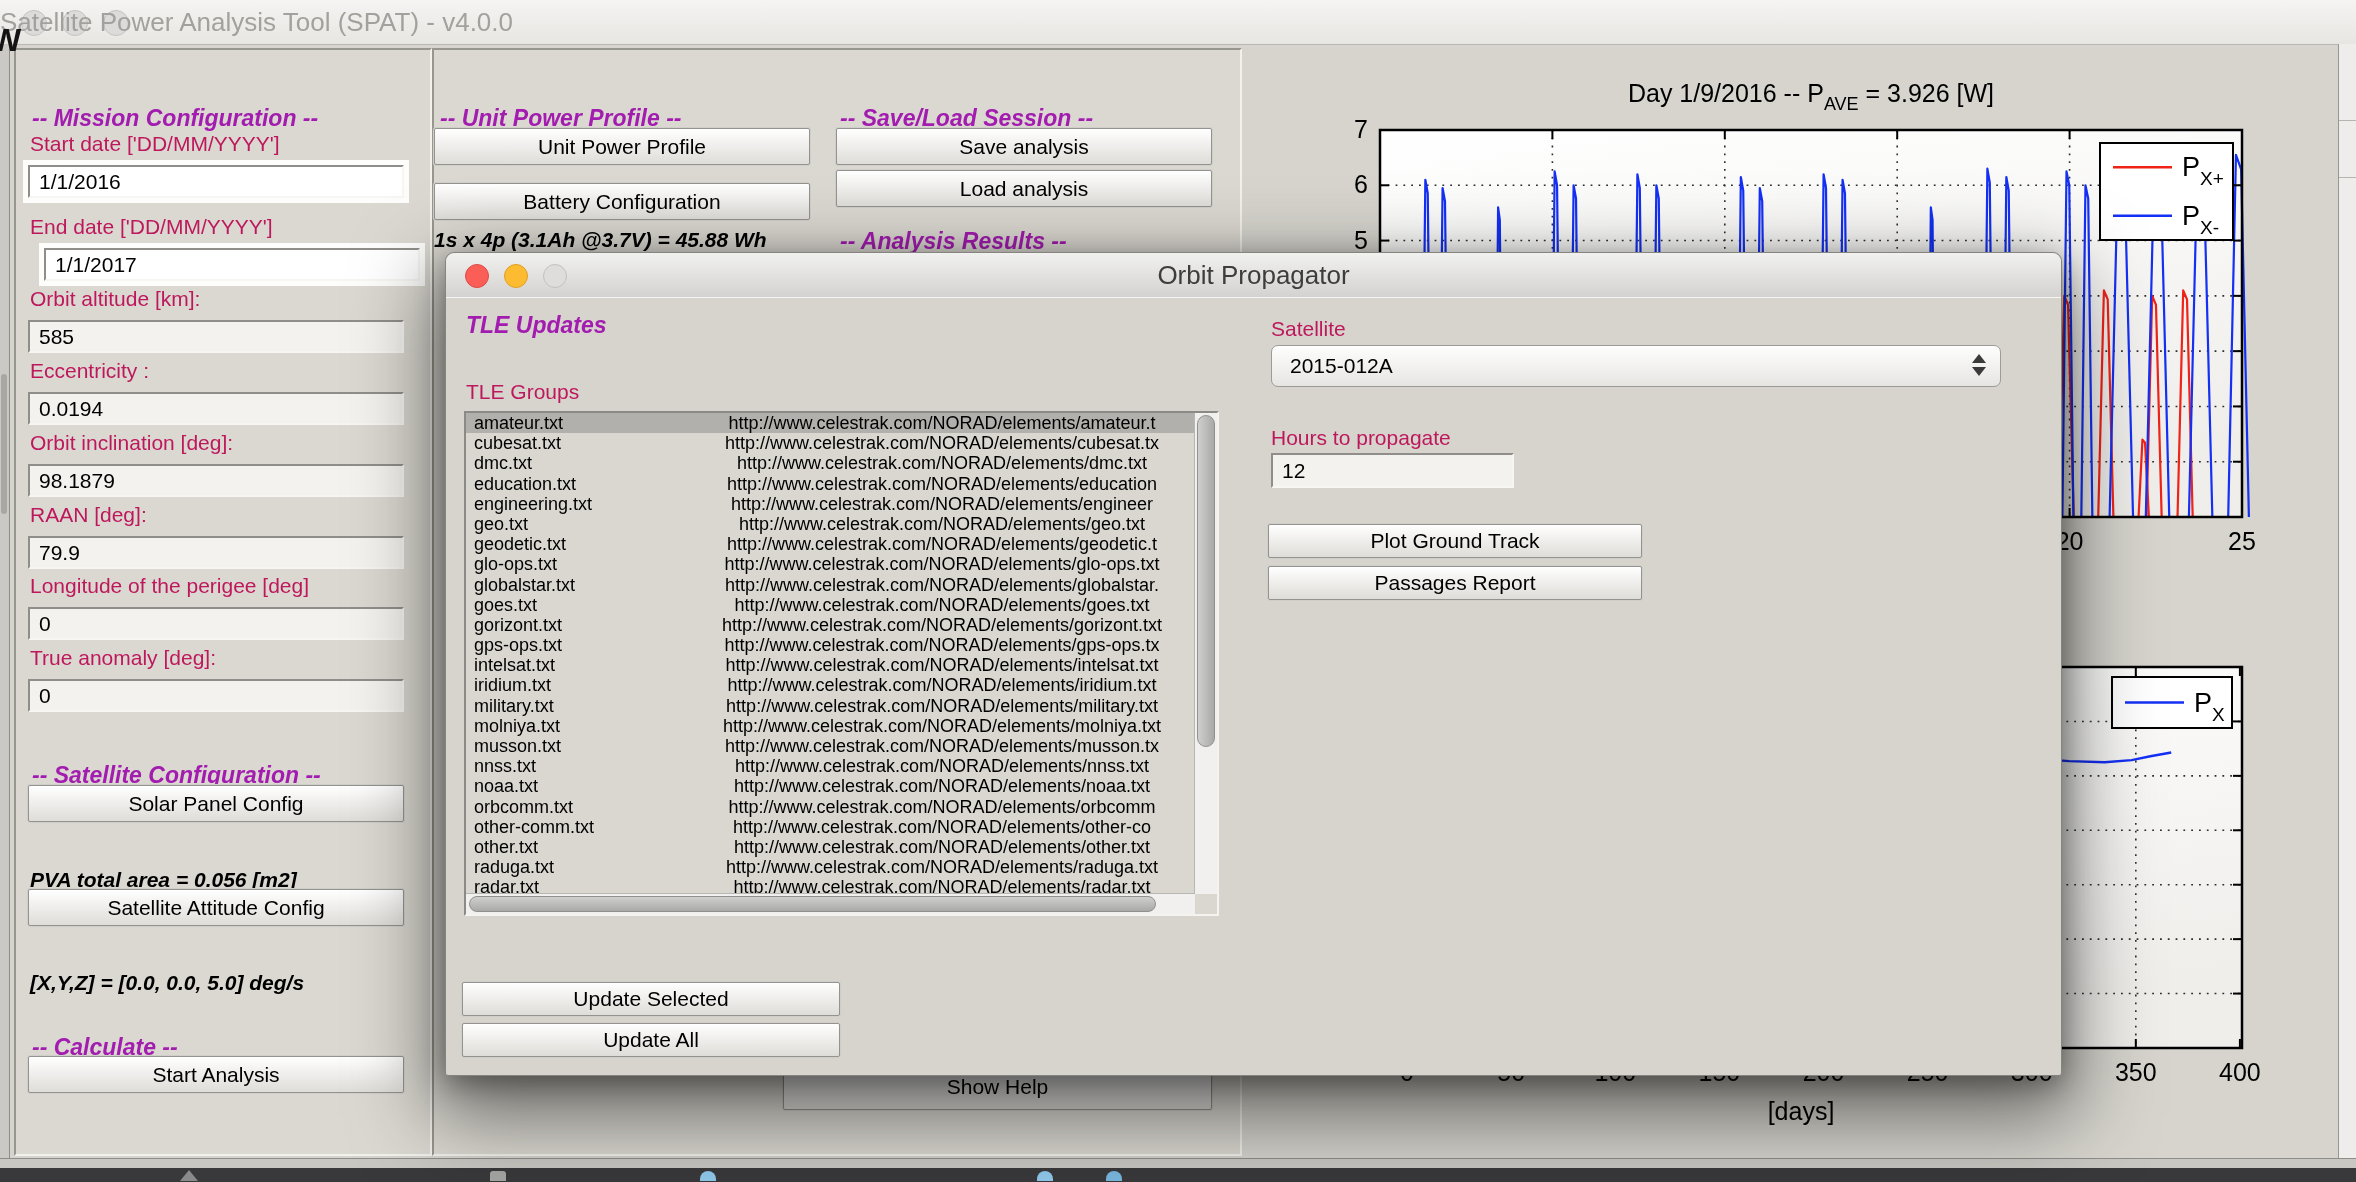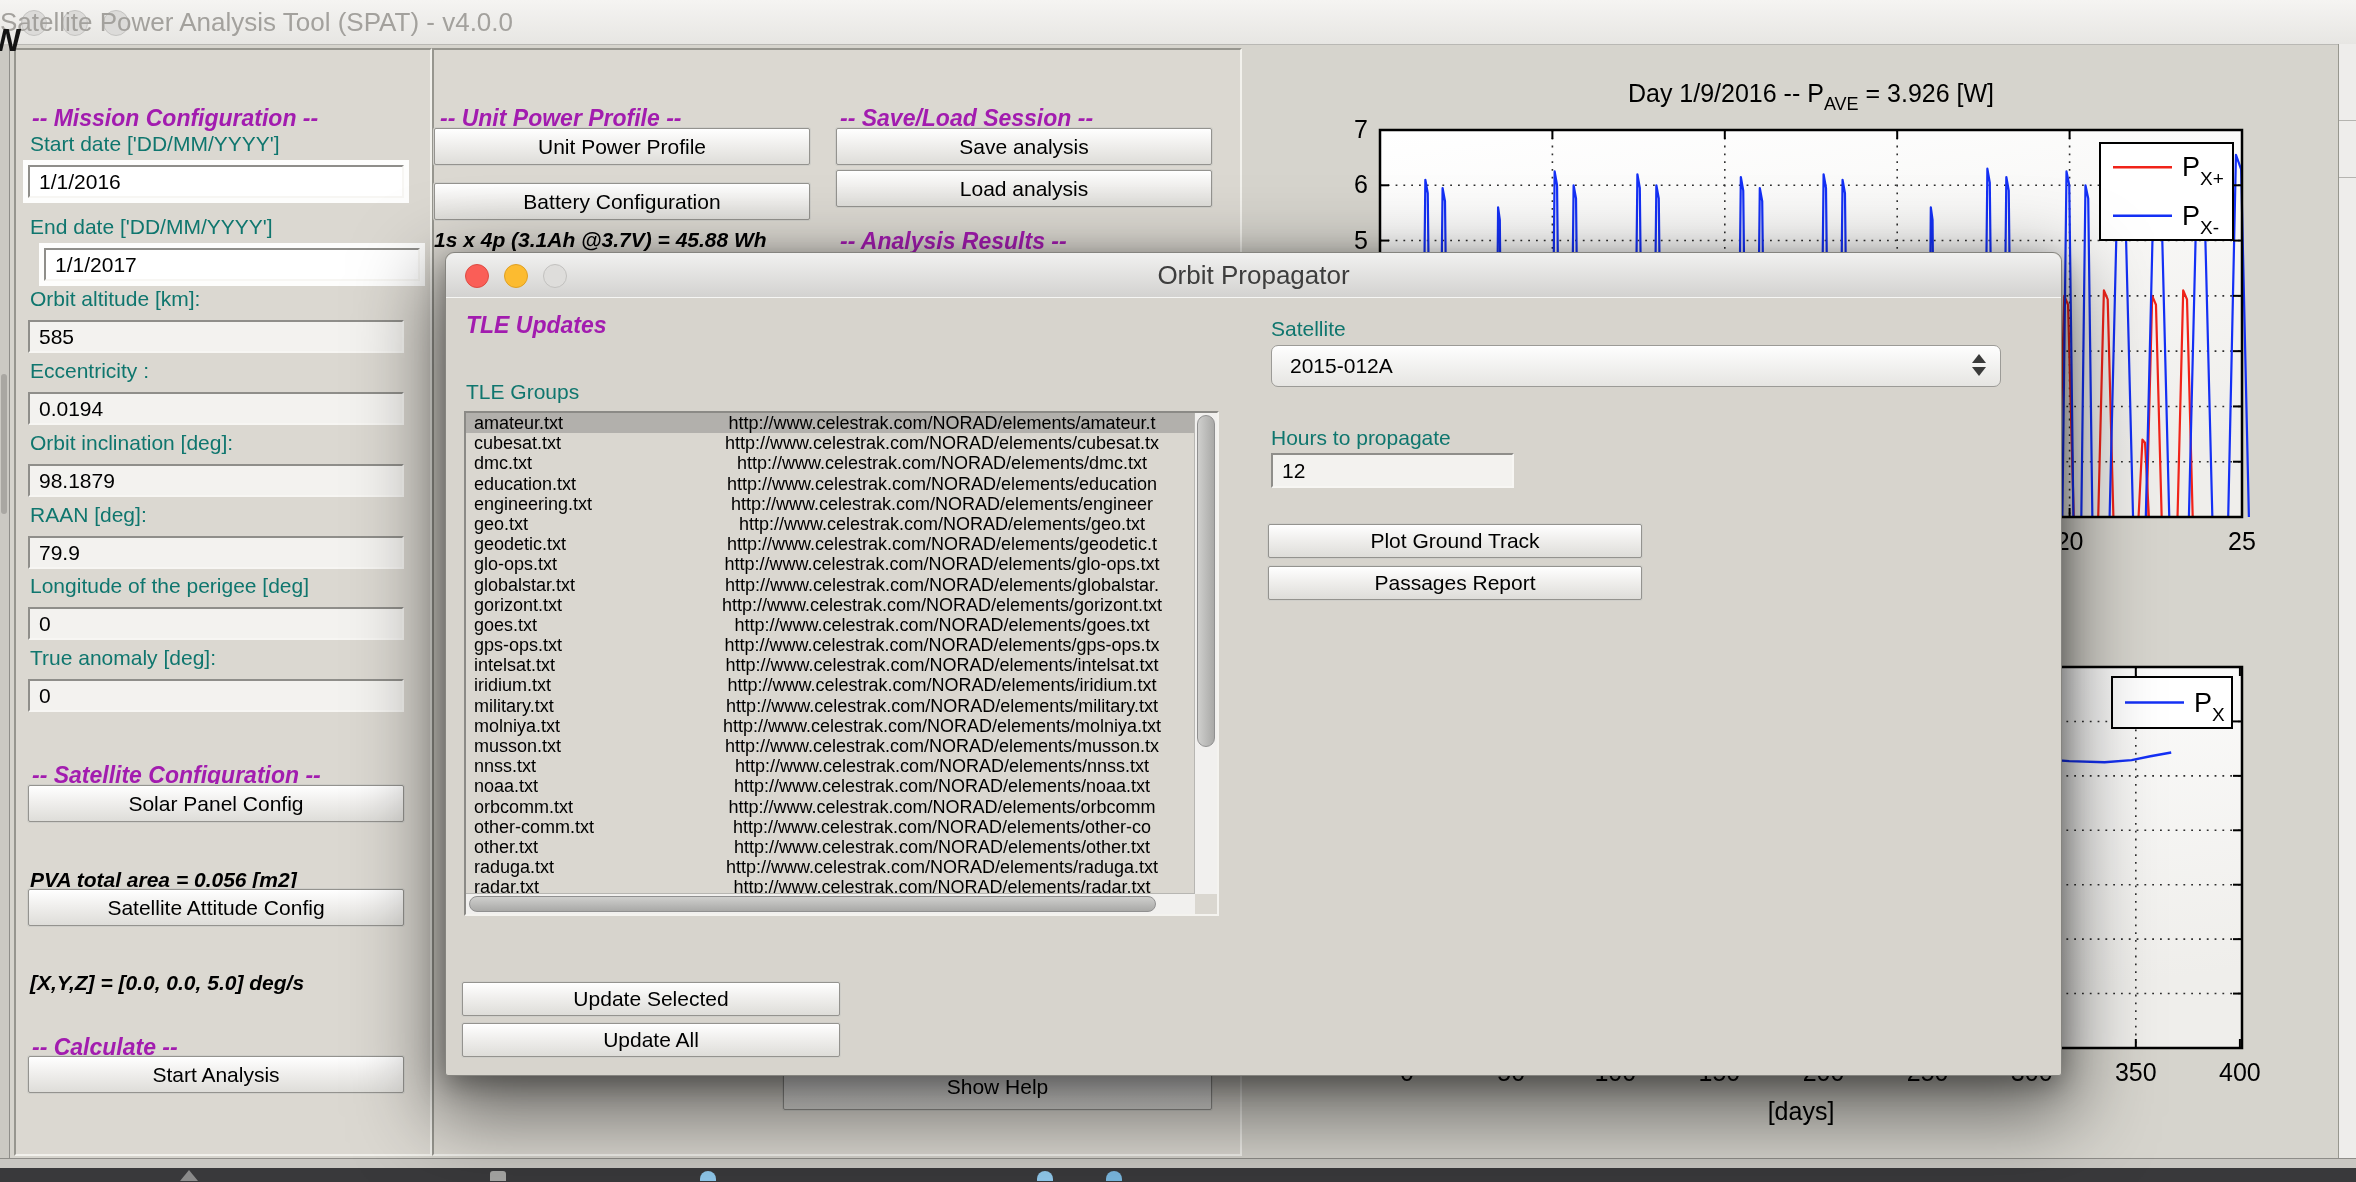--- a/index.html
+++ b/index.html
@@ -20,21 +20,21 @@
   #right-strip .seg{position:absolute;left:0;width:100%;height:1px;background:#b5b4b0;}
   #win-bottom{position:absolute;left:0;top:1158px;width:2356px;height:10px;
     background:#c9c7c2;border-top:1px solid #8e8d89;}
   #dock{position:absolute;left:0;top:1168px;width:2356px;height:14px;background:#39393b;}
   
   .panel{position:absolute;top:48px;height:1108px;background:#dbd8d1;
     border:2px solid;border-color:#97968f #f2f1ec #f2f1ec #97968f;box-sizing:border-box;}
   #panel-left{left:14px;width:418px;}
   #panel-mid{left:432px;width:810px;}
   .hdr{position:absolute;font-size:23px;font-weight:bold;font-style:italic;color:#a21caf;white-space:nowrap;}
-  .lbl{position:absolute;font-size:21px;color:#0f766e;white-space:nowrap;}
+  .lbl{position:absolute;font-size:21px;color:#be185d;white-space:nowrap;}
   .boldtxt{position:absolute;font-size:21px;font-weight:bold;color:#000;white-space:nowrap;font-style:italic;}
   .btn{position:absolute;display:flex;align-items:center;justify-content:center;
     background:linear-gradient(#ffffff,#f0efed 45%,#deddd9);
     border:1px solid #94938f;border-radius:2px;box-shadow:inset 0 1px 0 #fff,0 0 0 1px #cfcec9;
     font-size:21px;color:#000;cursor:default;white-space:nowrap;}
   .field{position:absolute;display:flex;align-items:center;background:#f3f2ef;
     border-top:2px solid #8f8e8a;border-left:2px solid #8f8e8a;
     border-bottom:2px solid #f7f6f3;border-right:2px solid #f7f6f3;
     font-size:21px;color:#000;padding:0 9px;box-sizing:border-box;font-family:"Liberation Sans",sans-serif;}
   .field.white{background:#ffffff;box-shadow:0 0 0 5px #fdfdfc;}
@@ -353,26 +353,26 @@
             </div>
             <div class="tle-row">
               <span class="tle-file">glo-ops.txt</span>
               <span class="tle-url">http://www.celestrak.com/NORAD/elements/glo-ops.txt</span>
             </div>
             <div class="tle-row">
               <span class="tle-file">globalstar.txt</span>
               <span class="tle-url">http://www.celestrak.com/NORAD/elements/globalstar.</span>
             </div>
             <div class="tle-row">
+              <span class="tle-file">goes.txt</span>
+              <span class="tle-url">http://www.celestrak.com/NORAD/elements/goes.txt</span>
+            </div>
+            <div class="tle-row">
               <span class="tle-file">gorizont.txt</span>
               <span class="tle-url">http://www.celestrak.com/NORAD/elements/gorizont.txt</span>
-            </div>
-            <div class="tle-row">
-              <span class="tle-file">goes.txt</span>
-              <span class="tle-url">http://www.celestrak.com/NORAD/elements/goes.txt</span>
             </div>
             <div class="tle-row">
               <span class="tle-file">gps-ops.txt</span>
               <span class="tle-url">http://www.celestrak.com/NORAD/elements/gps-ops.tx</span>
             </div>
             <div class="tle-row">
               <span class="tle-file">intelsat.txt</span>
               <span class="tle-url">http://www.celestrak.com/NORAD/elements/intelsat.txt</span>
             </div>
             <div class="tle-row">

